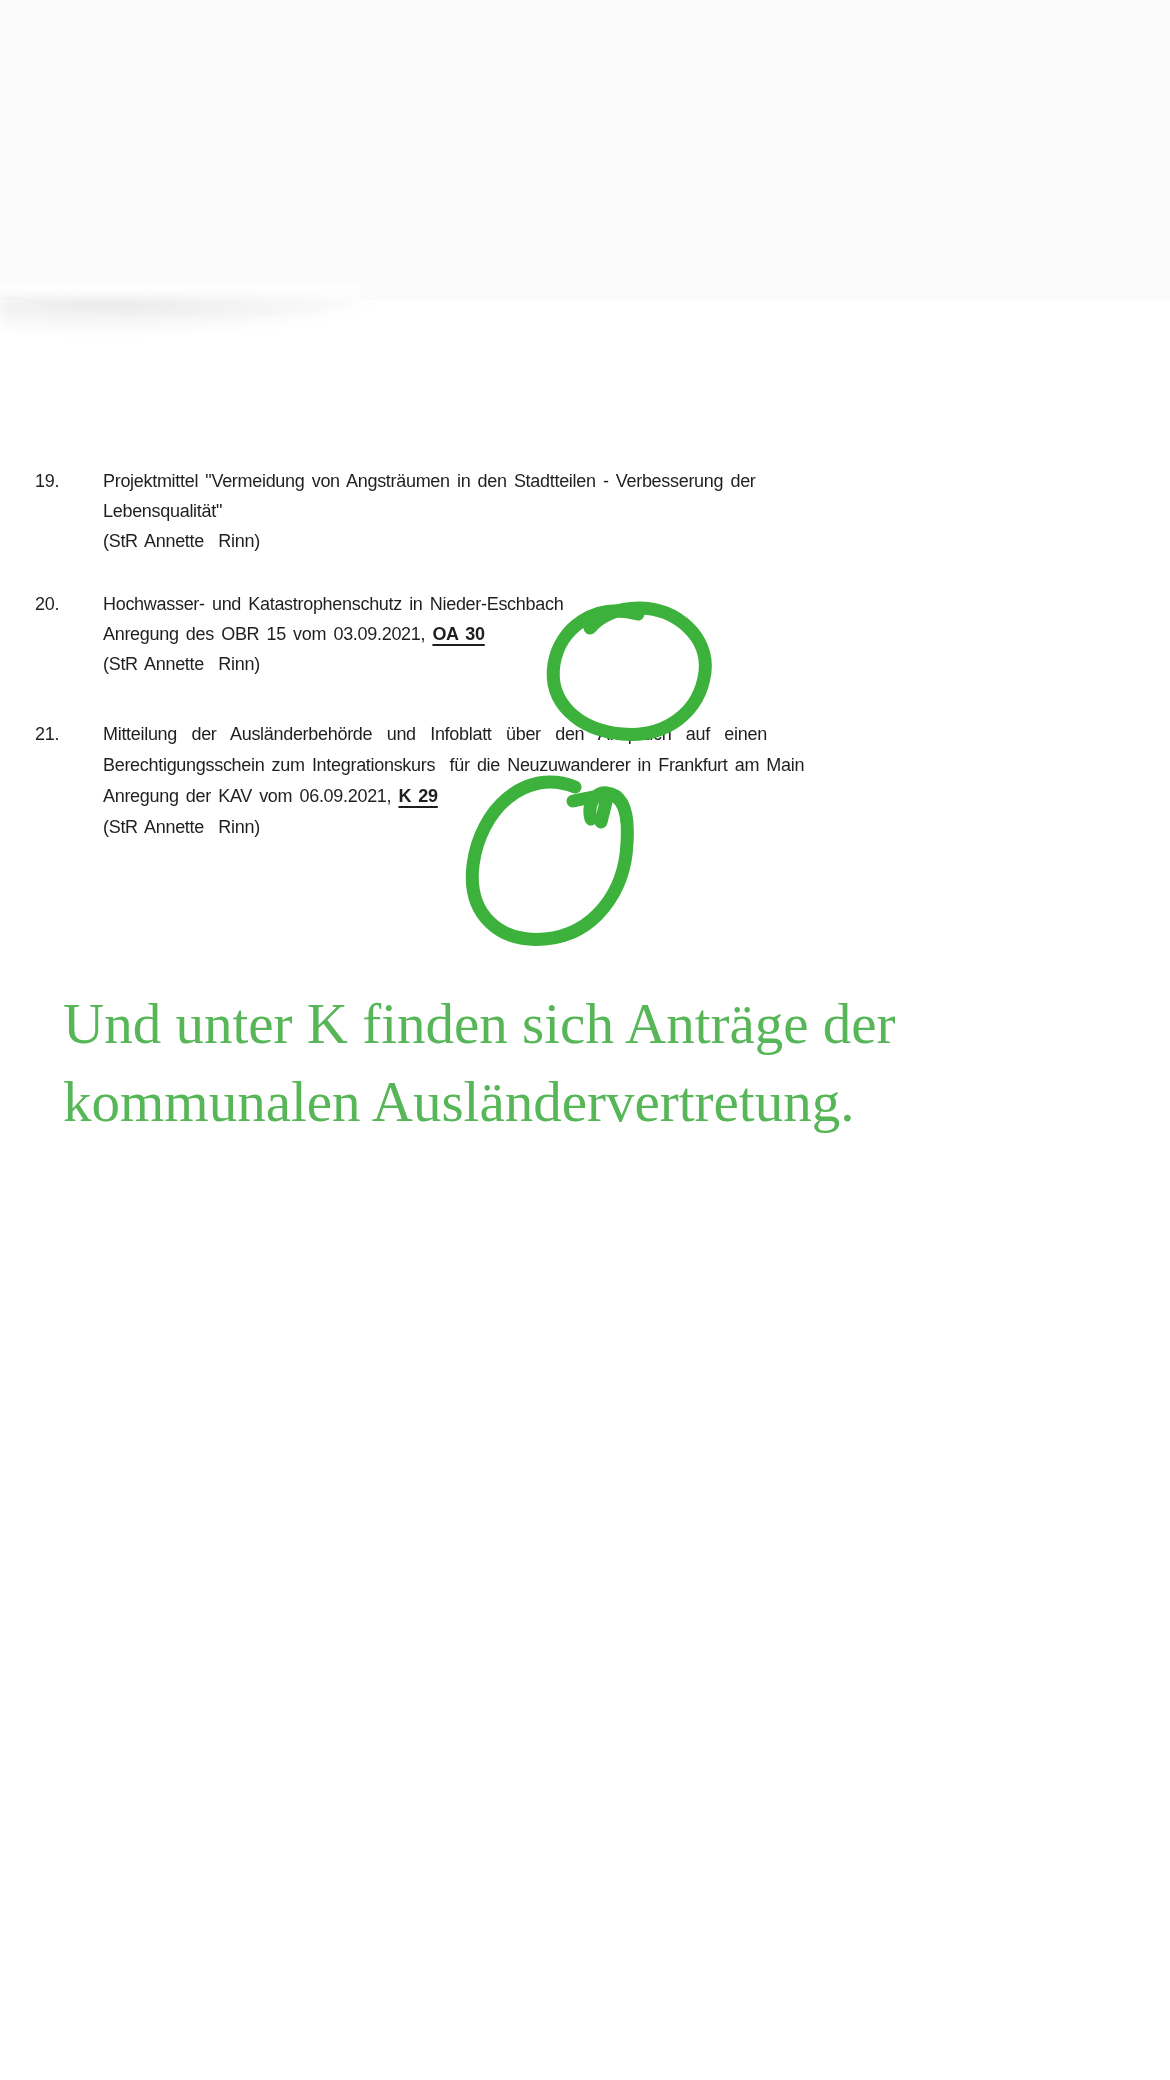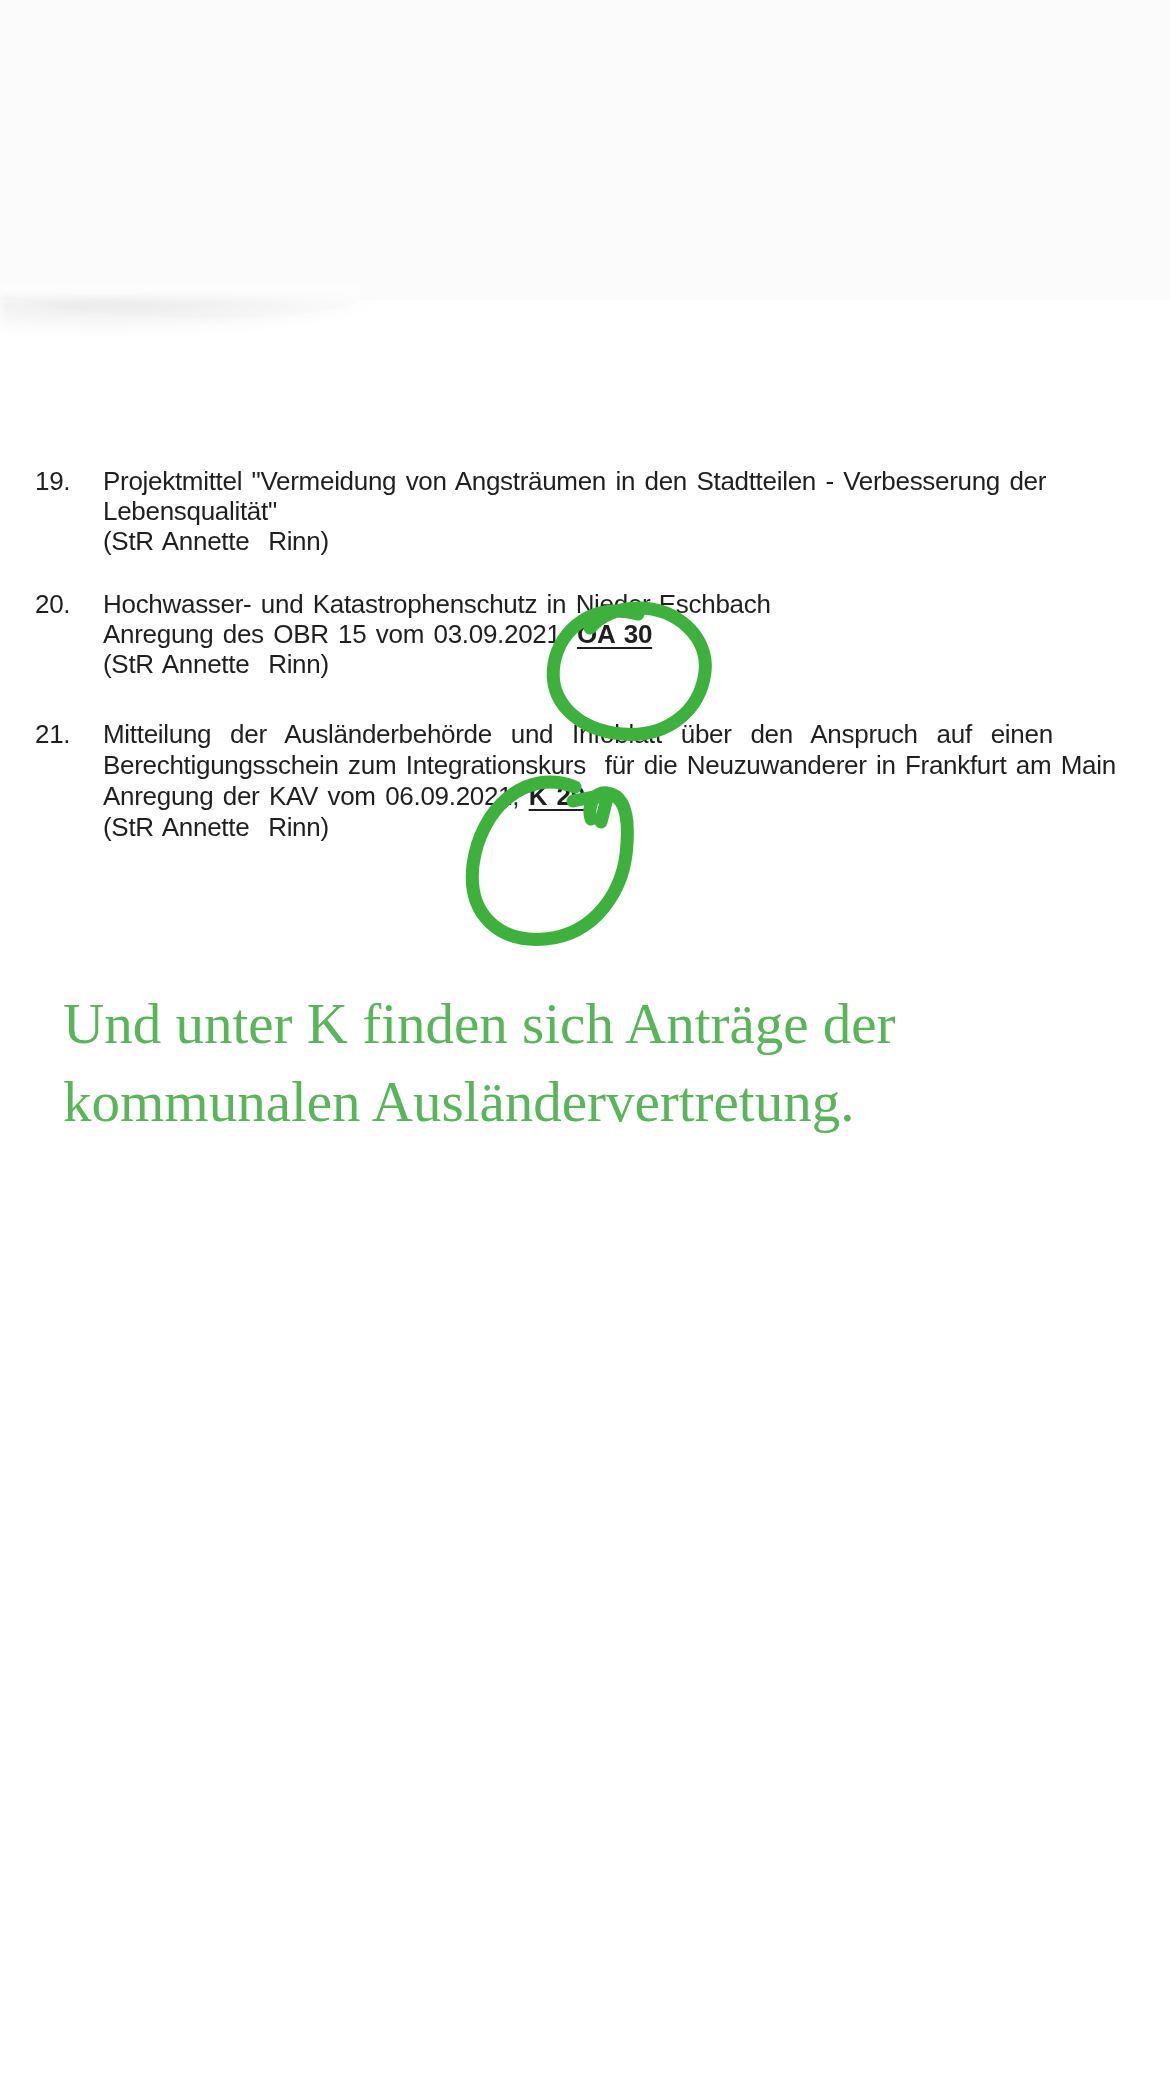--- a/index.html
+++ b/index.html
@@ -19,21 +19,21 @@
     border-bottom-right-radius:40% 60%;
   }
   .curl-shadow{
     position:absolute;left:0;top:298px;width:640px;height:52px;
     background:radial-gradient(62% 100% at 16% 0%, rgba(0,0,0,0.085), rgba(0,0,0,0) 72%);
     filter:blur(5px);
   }
   
   .agenda{
     position:absolute;left:35px;top:466px;width:1120px;
-    color:#1f1f1f;font-size:26px;line-height:30px;
+    color:#1f1f1f;font-size:18px;line-height:30px;
     letter-spacing:-0.3px;word-spacing:2.5px;
   }
   .doc-item{position:relative;padding-left:68px;margin-bottom:33px;}
   .doc-item:nth-child(2){margin-bottom:18px;line-height:30px;}
   .doc-item:nth-child(3){line-height:31px;margin-top:40px;}
   .doc-num{position:absolute;left:0;top:0;}
   .doc-line{white-space:pre-wrap;}
   .ref{font-weight:bold;text-decoration:underline;text-underline-offset:4px;text-decoration-thickness:2px;}
   
   .annot{position:absolute;pointer-events:none;}

